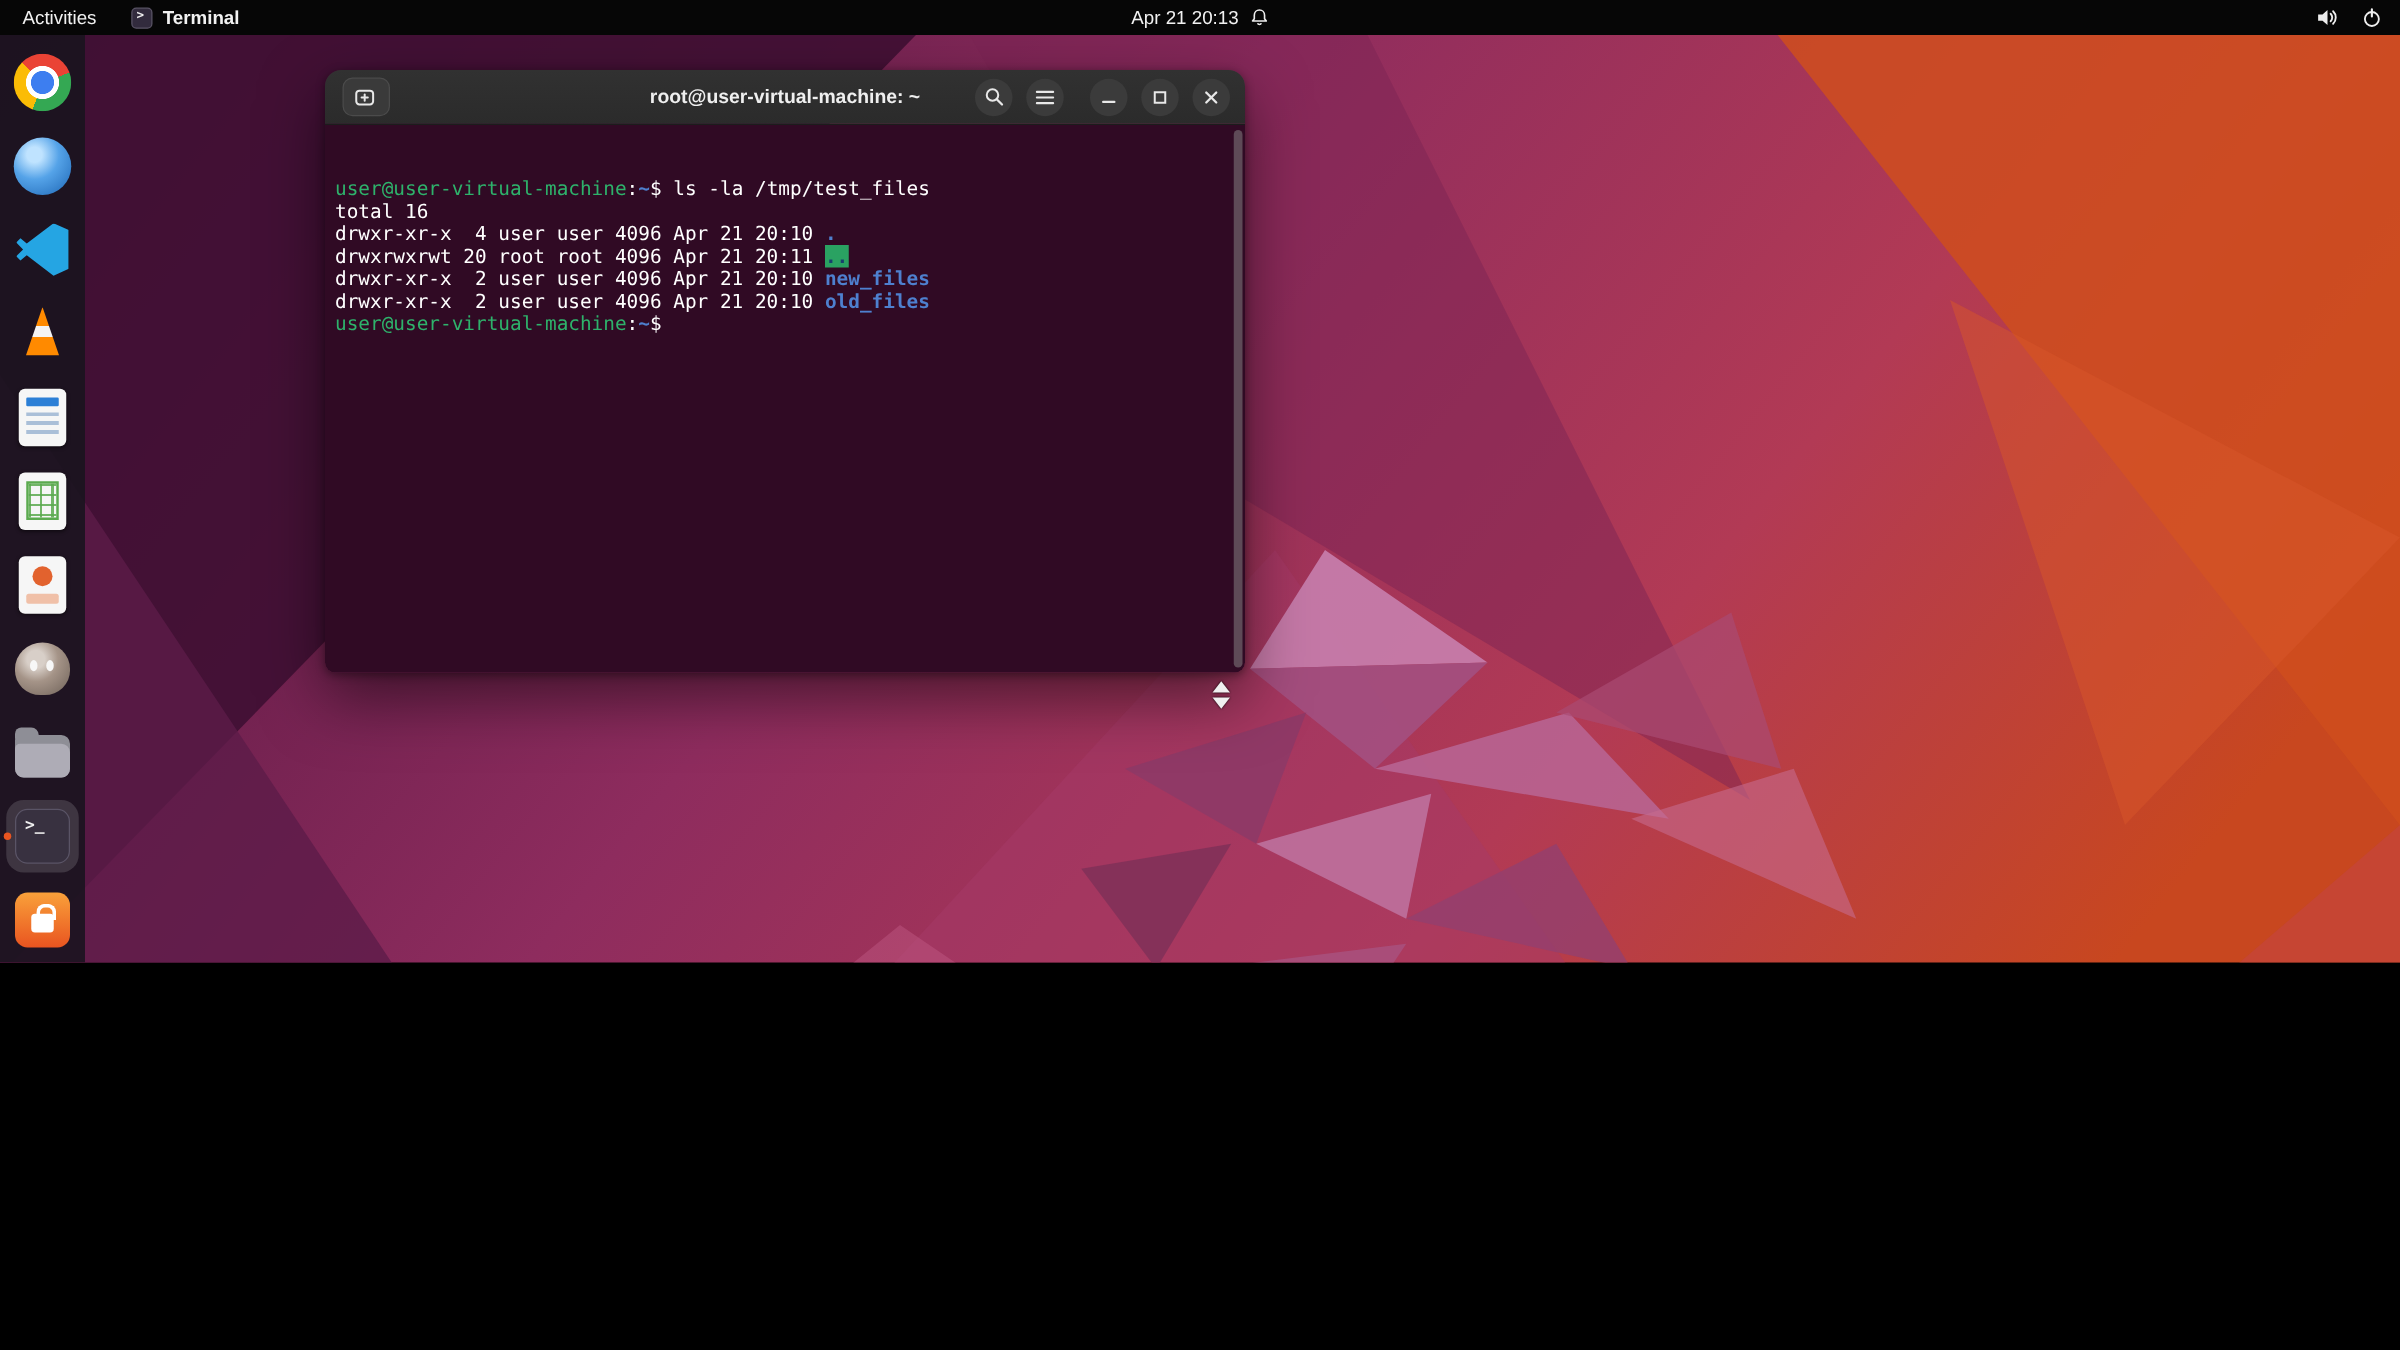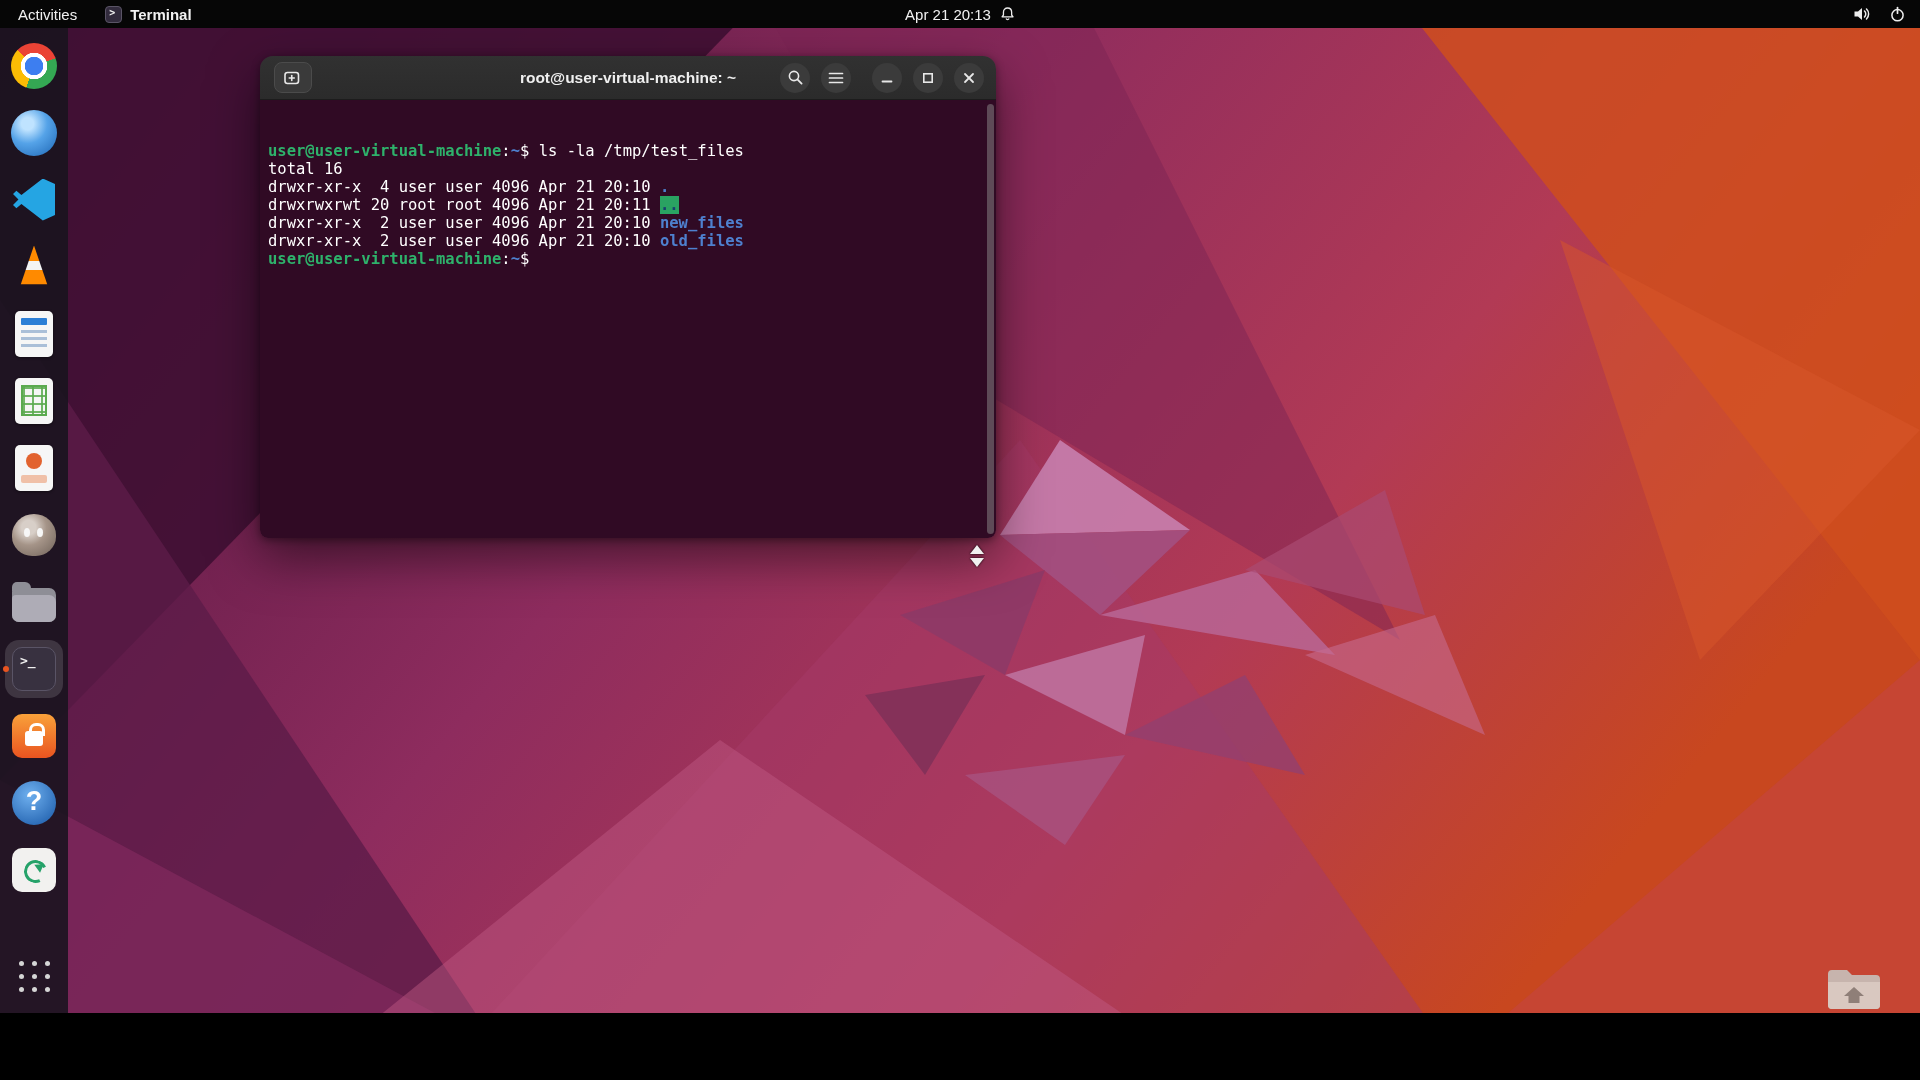--- a/index.html
+++ b/index.html
@@ -1,17 +1,17 @@
 <!DOCTYPE html>
 <html><head>
 <meta charset="utf-8">
 <style>
   * { margin:0; padding:0; box-sizing:border-box; }
   html,body { width:1920px; height:1080px; overflow:hidden; background:#000; font-family:"Liberation Sans",sans-serif; }
-  .desktop { position:relative; width:1920px; height:1013px; overflow:hidden; }
+  .desktop { position:relative; width:1920px; height:770px; overflow:hidden; }
 
   
   .wallpaper { position:absolute; inset:0; width:1920px; height:1080px; display:block; }
 
   
   .topbar { position:absolute; top:0; left:0; width:1920px; height:28px; background:#060606;
             display:flex; align-items:center; color:#f1f1f1; font-size:15px; z-index:30; }
   .tb-left { display:flex; align-items:center; gap:10px; padding-left:8px; }
   .tb-btn { background:none; border:none; color:#f1f1f1; font-size:15px; height:28px; padding:0 10px; cursor:default; font-family:"Liberation Sans",sans-serif; }
   .tb-app { display:flex; align-items:center; gap:8px; padding:0 8px; height:28px;font-weight:bold; }
@@ -84,21 +84,21 @@
   .hb-newtab { margin-left:14px; width:38px; height:31px; border-radius:8px; background:#3a3a3a; border:1px solid #4b4b4b;
                display:flex; align-items:center; justify-content:center; cursor:default; }
   .hb-actions { margin-left:auto; display:flex; align-items:center; gap:11px; padding-right:12px; }
   .hb-circle { width:30px; height:30px; border-radius:50%; background:#3b3b3b; border:none;
                display:flex; align-items:center; justify-content:center; cursor:default; }
   .hb-min { margin-left:10px; }
   .term { height:438px; background:#300a24; border-radius:0 0 8px 8px; position:relative;
           padding:6px 8px; font-family:"DejaVu Sans Mono",monospace; font-size:15.5px; line-height:18px;
           color:#ffffff; white-space:pre; overflow:hidden; }
   .tline { height:18px; }
-  .seg-prompt { color:#2eb26b; font-weight:bold; }
+  .seg-prompt { color:#2eb26b; font-weight:normal; }
   .seg-text   { color:#ffffff; }
   .seg-dir    { color:#4e80cf; font-weight:bold; }
   .seg-sticky { color:#17406e; background:#2aa262; font-weight:bold; }
   .term-scroll { position:absolute; right:2px; top:4px; bottom:4px; width:7px; border-radius:4px; background:#5e4a57; }
 
   
   .resize-cursor { position:absolute; left:970px; top:545px; z-index:40; filter:drop-shadow(0 0 1px #000); }
   .rc-up { width:0; height:0; border-left:7px solid transparent; border-right:7px solid transparent; border-bottom:9px solid #f0f0f0; }
   .rc-down { width:0; height:0; margin-top:4px; border-left:7px solid transparent; border-right:7px solid transparent; border-top:9px solid #f0f0f0; }
 

